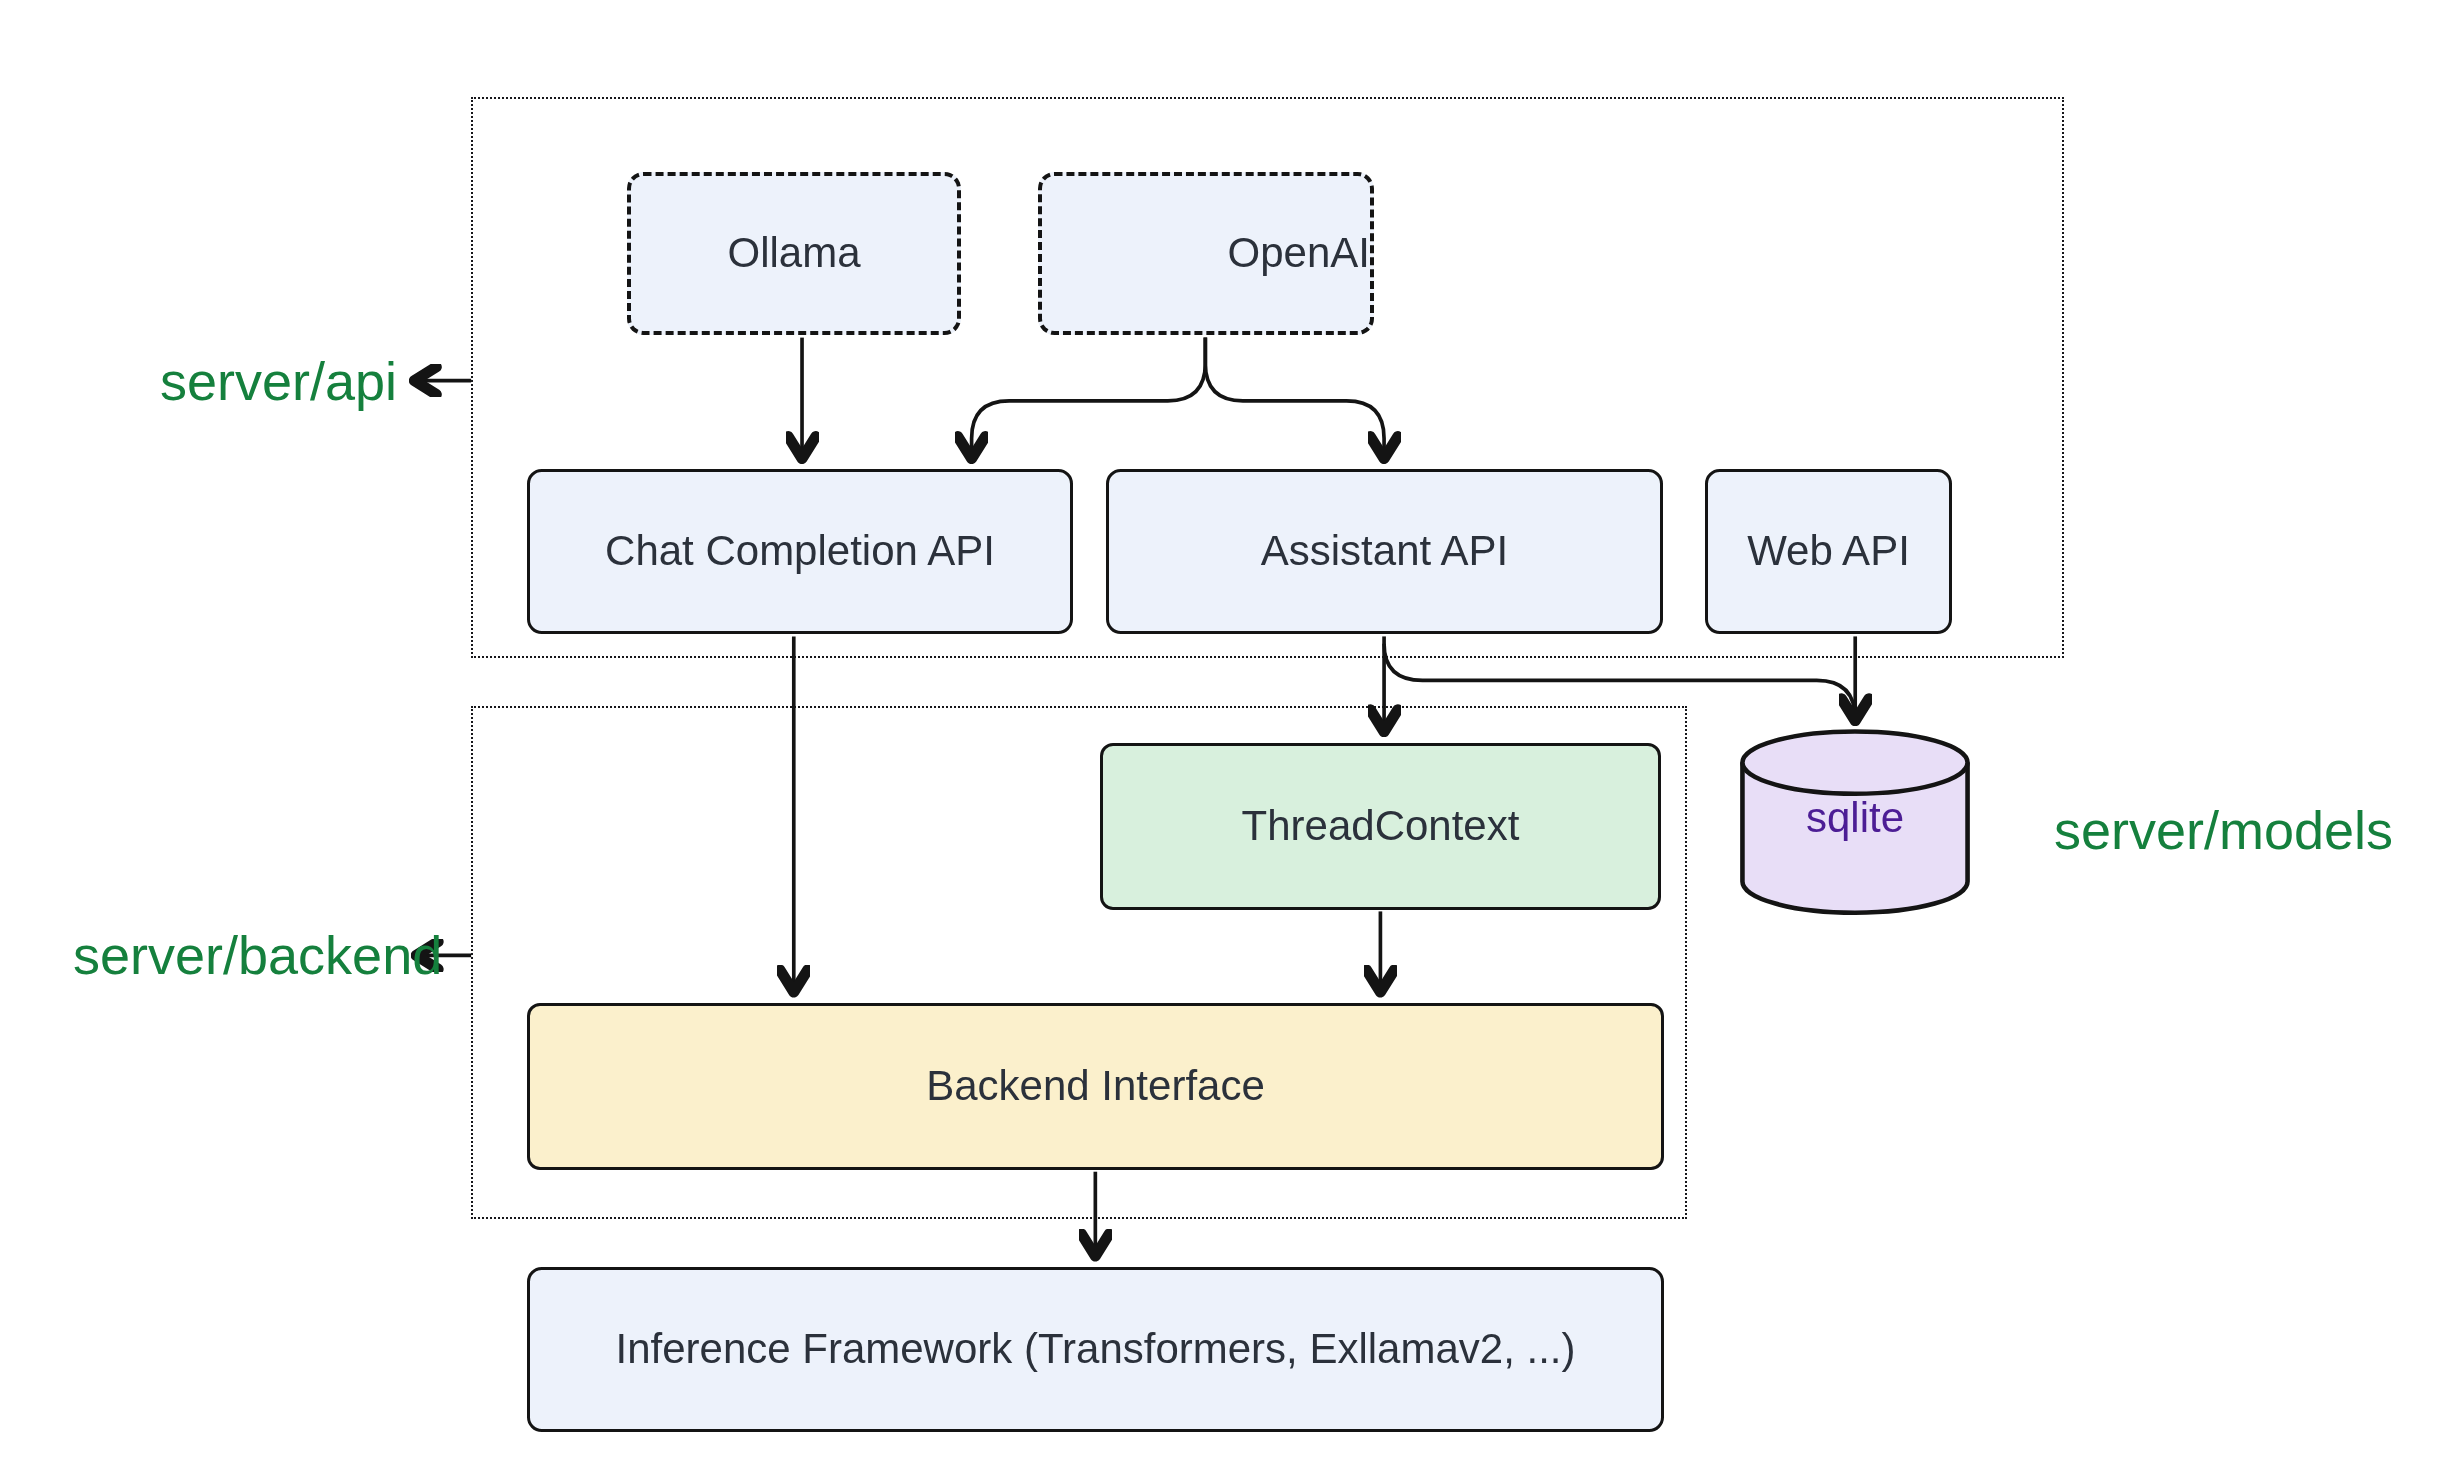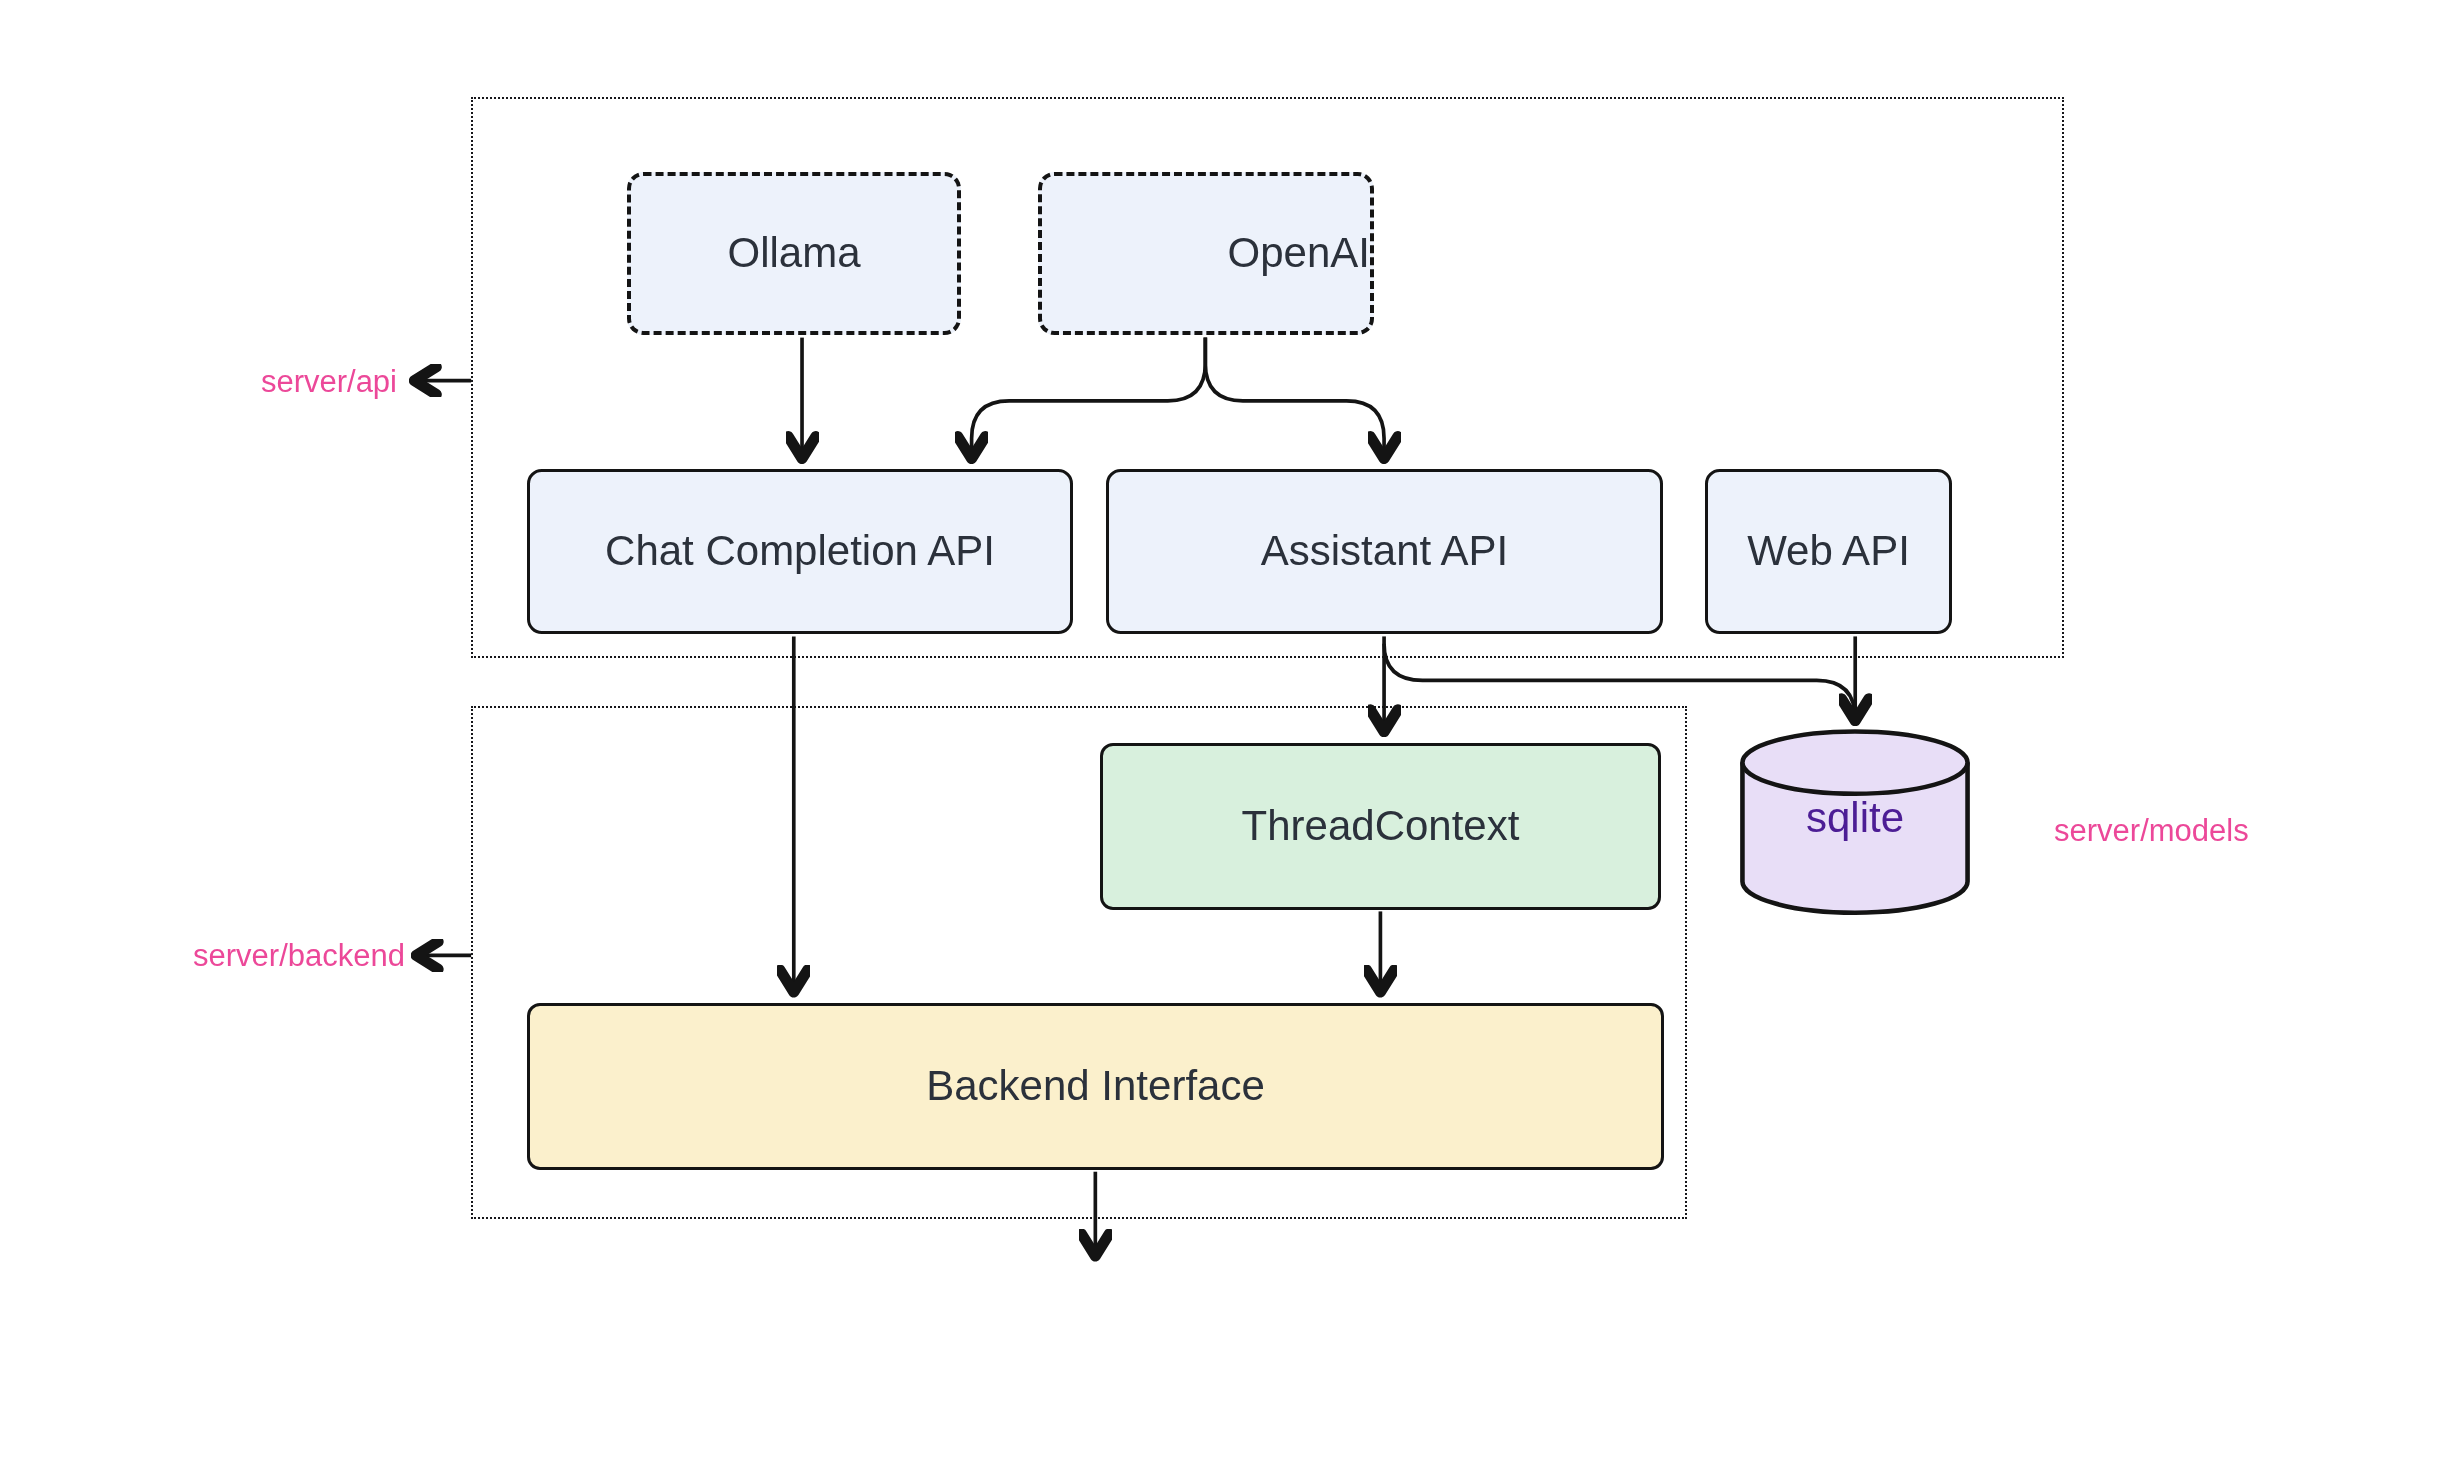--- a/index.html
+++ b/index.html
@@ -53,23 +53,23 @@
     position:absolute;left:1736px;top:726px;width:238px;height:194px;z-index:2;
   }
   #node-sqlite .cyl-label{
     position:absolute;left:0;top:68px;width:100%;
     text-align:center;font-size:42px;color:#4c1d95;
   }
 
   
   .side-label{
     position:absolute;
-    font-size:31px;
+    font-size:54px;
     line-height:51px;
-    color:#ec4899;
+    color:#15803d;
     white-space:nowrap;
     z-index:2;
   }
   #label-server-api    {left:138px;width:259px;top:356px;text-align:right;}
   #label-server-backend{left:73px; width:332px;top:930px;text-align:right;}
   #label-server-models {left:2054px;top:805px;text-align:left;}
 
   
   #edges{position:absolute;left:0;top:0;z-index:1;}
   #edges path{stroke:#141414;stroke-width:4;fill:none;}
@@ -135,15 +135,18 @@
       <path d="M7 40 v130 a123 34 0 0 0 246 0 V40" fill="#e8def7" stroke="#141414" stroke-width="5"></path>
       <ellipse cx="130" cy="40" rx="123" ry="34" fill="#e8def7" stroke="#141414" stroke-width="5"></ellipse>
     </svg>
     <div class="cyl-label">sqlite</div>
   </div>
 
   <div class="node yellow" id="node-backendif">
     <span>Backend Interface</span>
   </div>
 
+  <div class="node" id="node-inference">
+    <span>Inference Framework (Transformers, Exllamav2, ...)</span>
+  </div>
 
 </div>
 
 
 </body></html>

